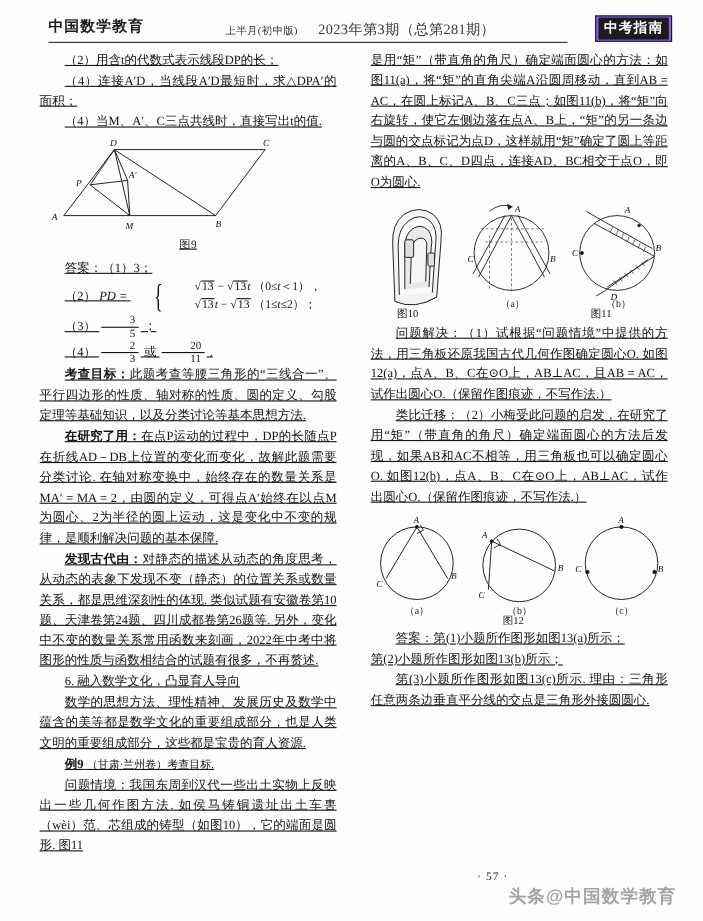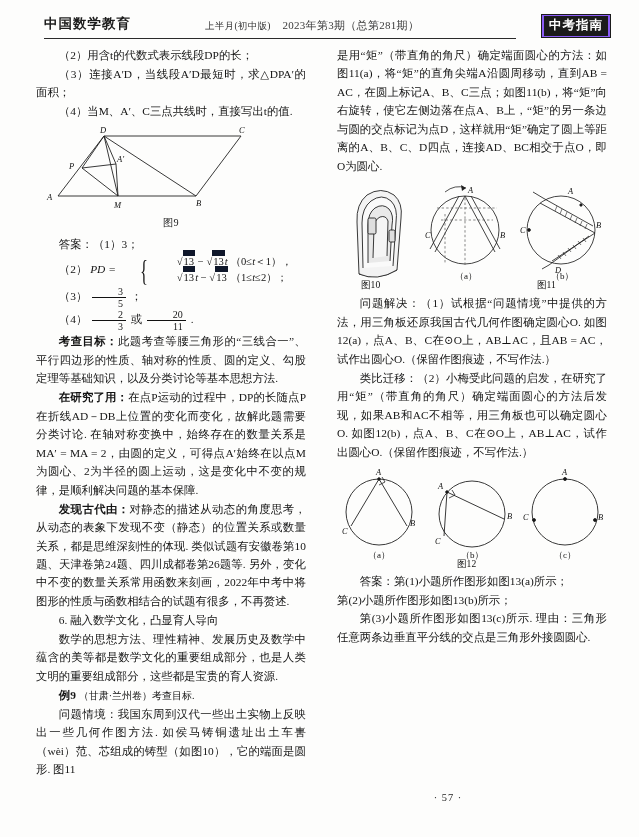--- a/index.html
+++ b/index.html
@@ -19,21 +19,21 @@
     position: absolute; left: 44px; top: 1px;
     font-family: "Liberation Serif", serif;
     font-size: 13.5px; font-weight: bold; letter-spacing: 1px;
     color: #1c1c1c;
   }
   .hdr-center {
     position: absolute; left: 205px; top: 4px;
     font-size: 9.5px; color: #333; letter-spacing: 0.3px;
     white-space: nowrap;
   }
-  .hdr-center .issue { margin-left: 9px; font-size: 11px; color:#3a3a3a; }
+  .hdr-center .issue { margin-left: 16px; font-size: 13px; color:#3a3a3a; }
   .hdr-rule {
     position: absolute; left: 44px; top: 24px; width: 472px;
     border-bottom: 1.1px solid #2a2a2a;
   }
   .hdr-badge {
     position: absolute; right: 28px; top: 0px;
     border: 1.6px solid #1b1b1b; padding: 1px 2px;
     background: #8b5cf6;
   }
   .hdr-badge-inner {
@@ -41,20 +41,21 @@
     font-size: 12.5px; font-weight: bold;
     padding: 1px 5px 2px 5px; letter-spacing: 1px;
     font-family: "Liberation Serif", serif;
   }
 
   
   .col {
     position: absolute; top: 46px; width: 270px;
     font-size: 11.4px; line-height: 1.62; color: #141414;
     text-align: justify;
+    text-decoration: underline;
   }
   .col-left  { left: 36px; }
   .col-right { left: 337px; }
 
   p.para { text-indent: 2em; margin-bottom: 0.5px; }
   p.flush { text-indent: 0; }
   .b { font-weight: bold; }
   .it { font-style: italic; font-family: "Liberation Serif", serif; }
   .small { font-size: 10px; }
   .blank { display:inline-block; width:62px; border-bottom:1px solid #222; vertical-align:-2px;}
@@ -71,21 +72,21 @@
   .pw {
     display: inline-flex; align-items: center; vertical-align: middle;
     font-size: 10.6px;
   }
   .pw .brace {
     font-size: 30px; line-height: 0.8; font-family: "Liberation Serif", serif;
     transform: scaleX(0.55); display:inline-block; margin-right:-2px;
   }
   .pw .rows { display:flex; flex-direction:column; }
   .pw .rows > span { white-space: nowrap; line-height: 1.5; }
-  .rad { border-top: 6px solid #0f172a; padding: 0 1px; }
+  .rad { border-top: 1px solid #0f172a; padding: 0 1px; }
   .frac {
     display: inline-flex; flex-direction: column; align-items: center;
     vertical-align: middle; font-size: 10px; line-height: 1.12; margin: 0 2px;
   }
   .frac .num { border-bottom: 1px solid #111; padding: 0 3px; }
   .frac .den { padding: 0 3px; }
 
   
   .pagenum {
     position: absolute; left: 16px; top: 792px; width: 639px;
@@ -114,21 +115,21 @@
     </div>
     <div class="hdr-rule"></div>
     <div class="hdr-badge">
       <div class="hdr-badge-inner">中考指南</div>
     </div>
   </div>
 
   <div class="col col-left">
 
     <p class="para">（2）用含t的代数式表示线段DP的长；</p>
-    <p class="para">（3）连接A′D，当线段A′D最短时，求△DPA′的面积；</p>
+    <p class="para">（4）连接A′D，当线段A′D最短时，求△DPA′的面积；</p>
     <p class="para">（4）当M、A′、C三点共线时，直接写出t的值.</p>
 
     <div class="fig">
       <svg width="210" height="90" viewBox="0 0 210 90">
         <g stroke="#222" fill="none" stroke-width="0.9">
 
           <line x1="22" y1="72" x2="160" y2="72"></line>
           <line x1="22" y1="72" x2="68" y2="12"></line>
           <line x1="68" y1="12" x2="205" y2="12"></line>
           <line x1="160" y1="72" x2="205" y2="12"></line>
@@ -366,14 +367,15 @@
     </div>
 
     <p class="para">答案：第(1)小题所作图形如图13(a)所示；</p>
     <p class="flush">第(2)小题所作图形如图13(b)所示；</p>
     <p class="para">第(3)小题所作图形如图13(c)所示. 理由：三角形任意两条边垂直平分线的交点是三角形外接圆圆心.</p>
   </div>
 
   <div class="pagenum">
     <span class="pagenum-inner">· 57 ·</span>
   </div>
+  <div class="watermark">头条@中国数学教育</div>
 
 </div>
 
 </body></html>

